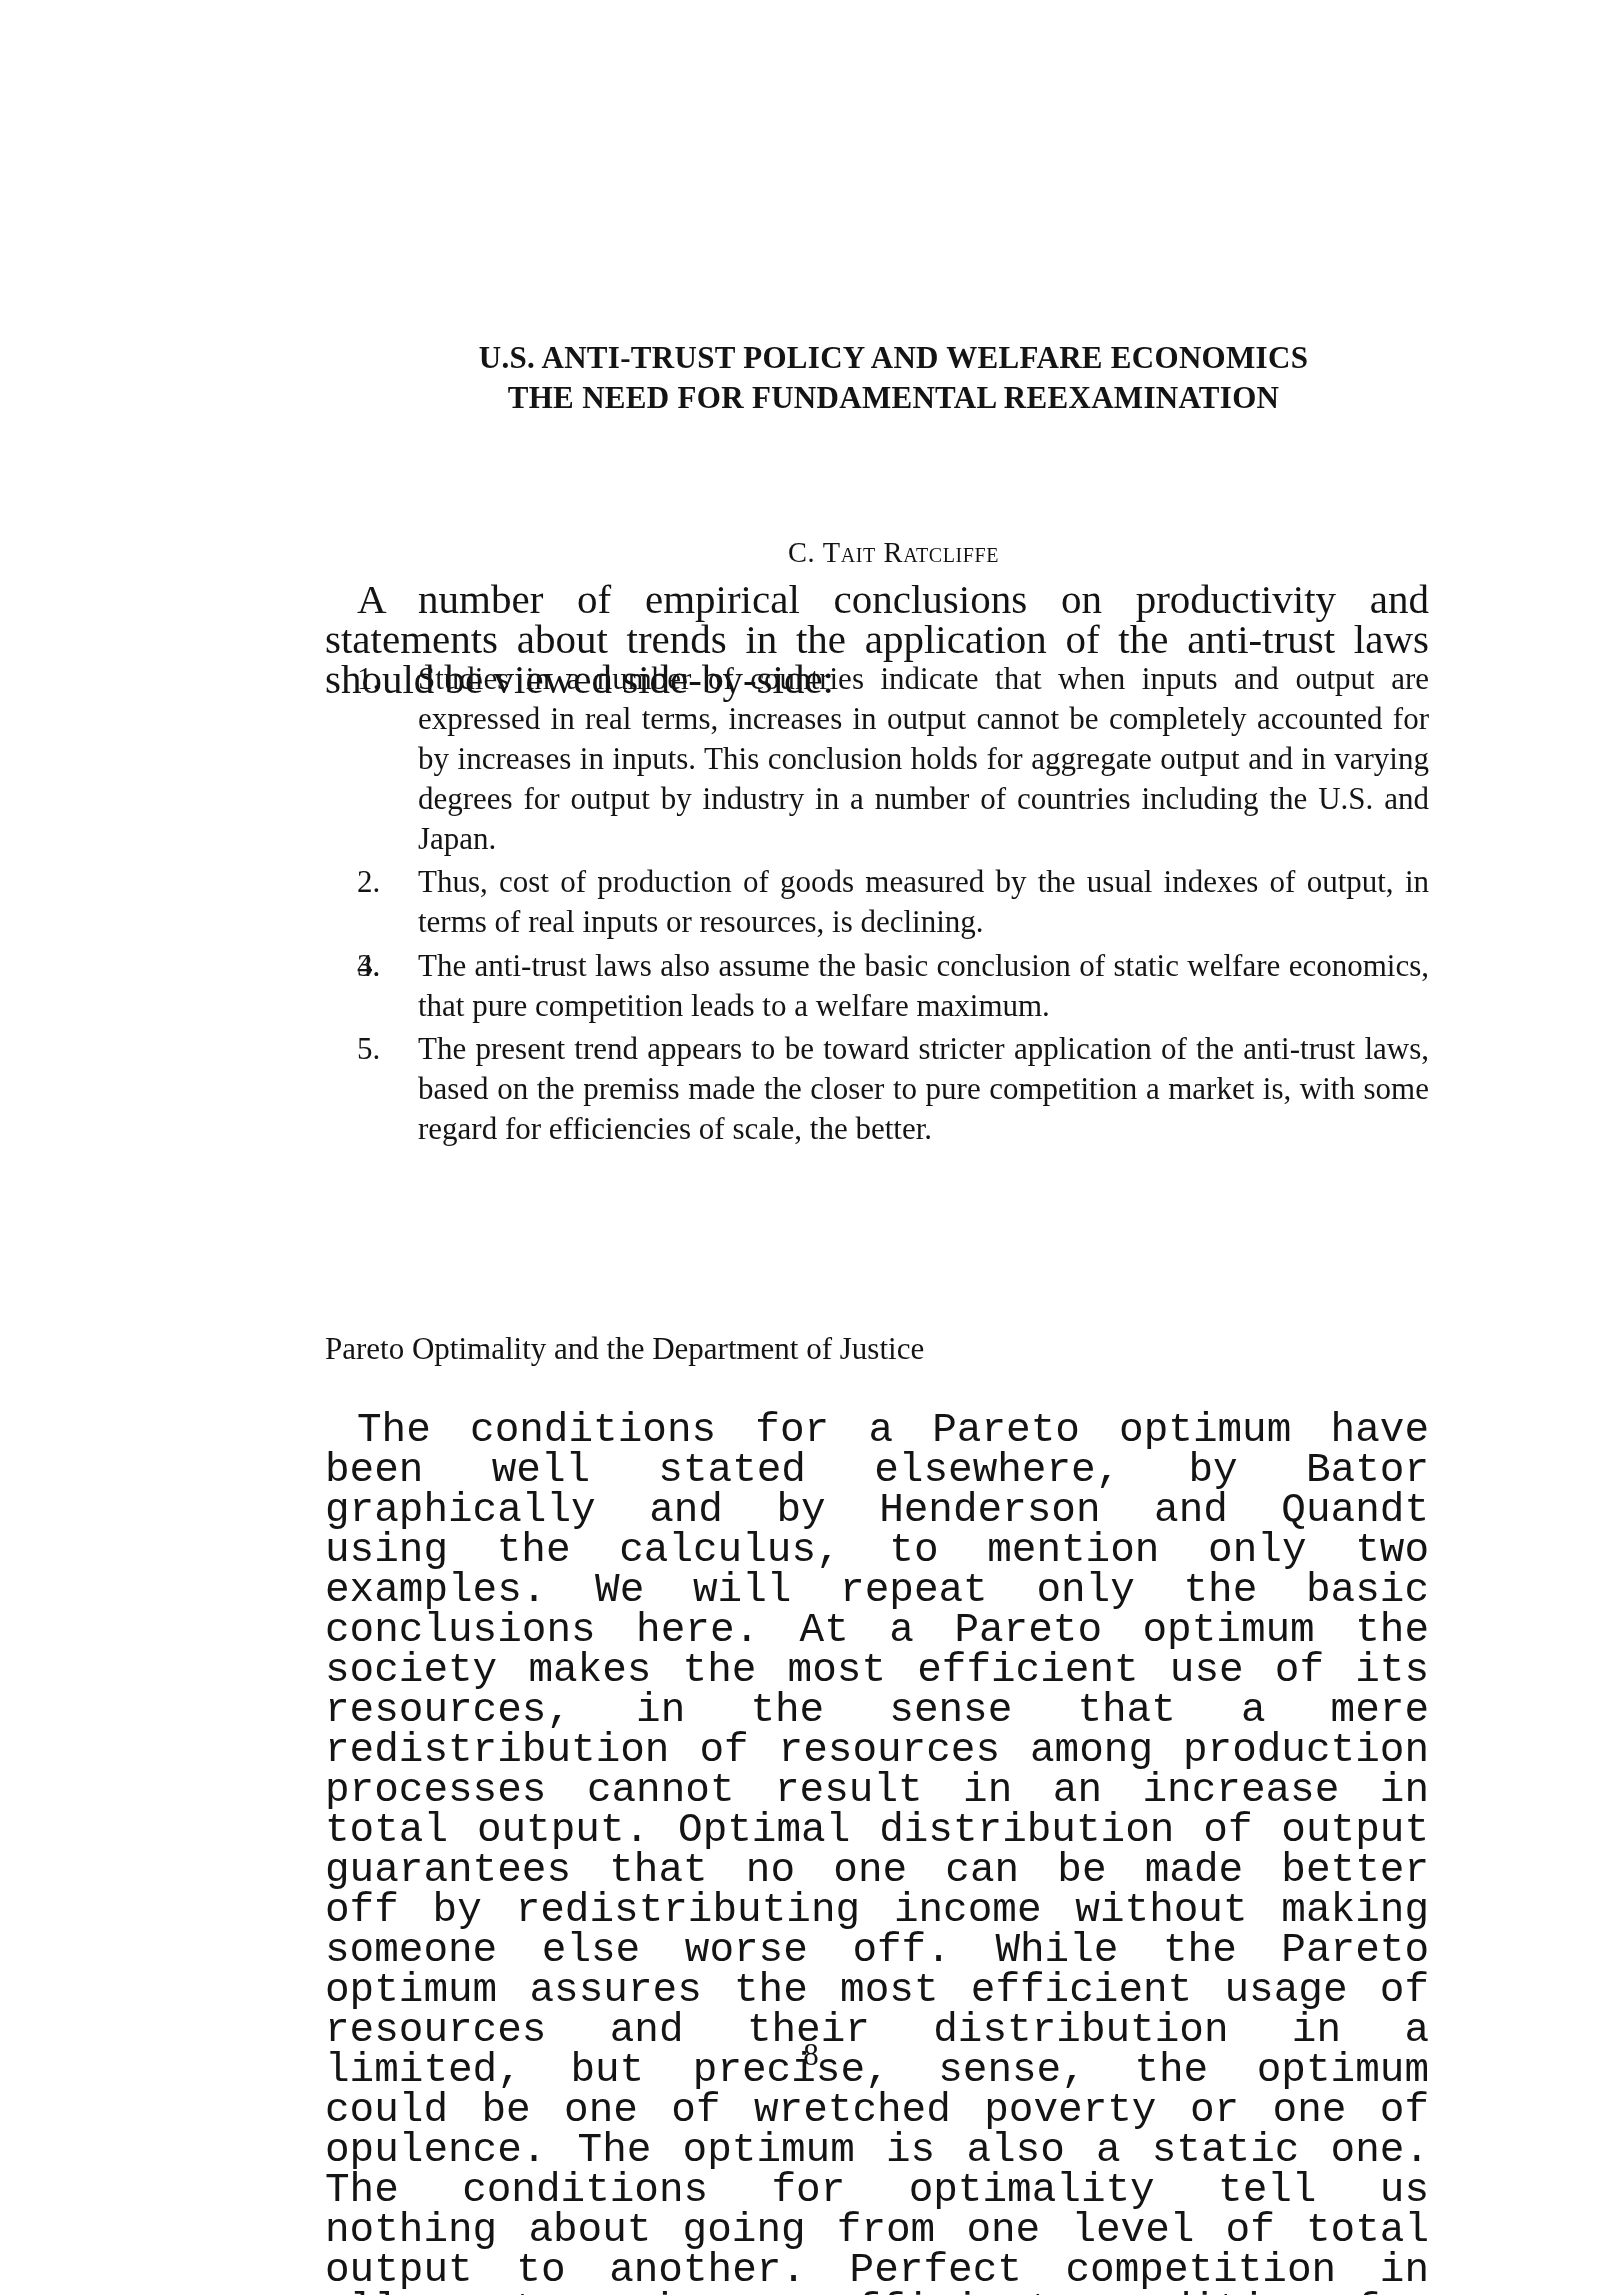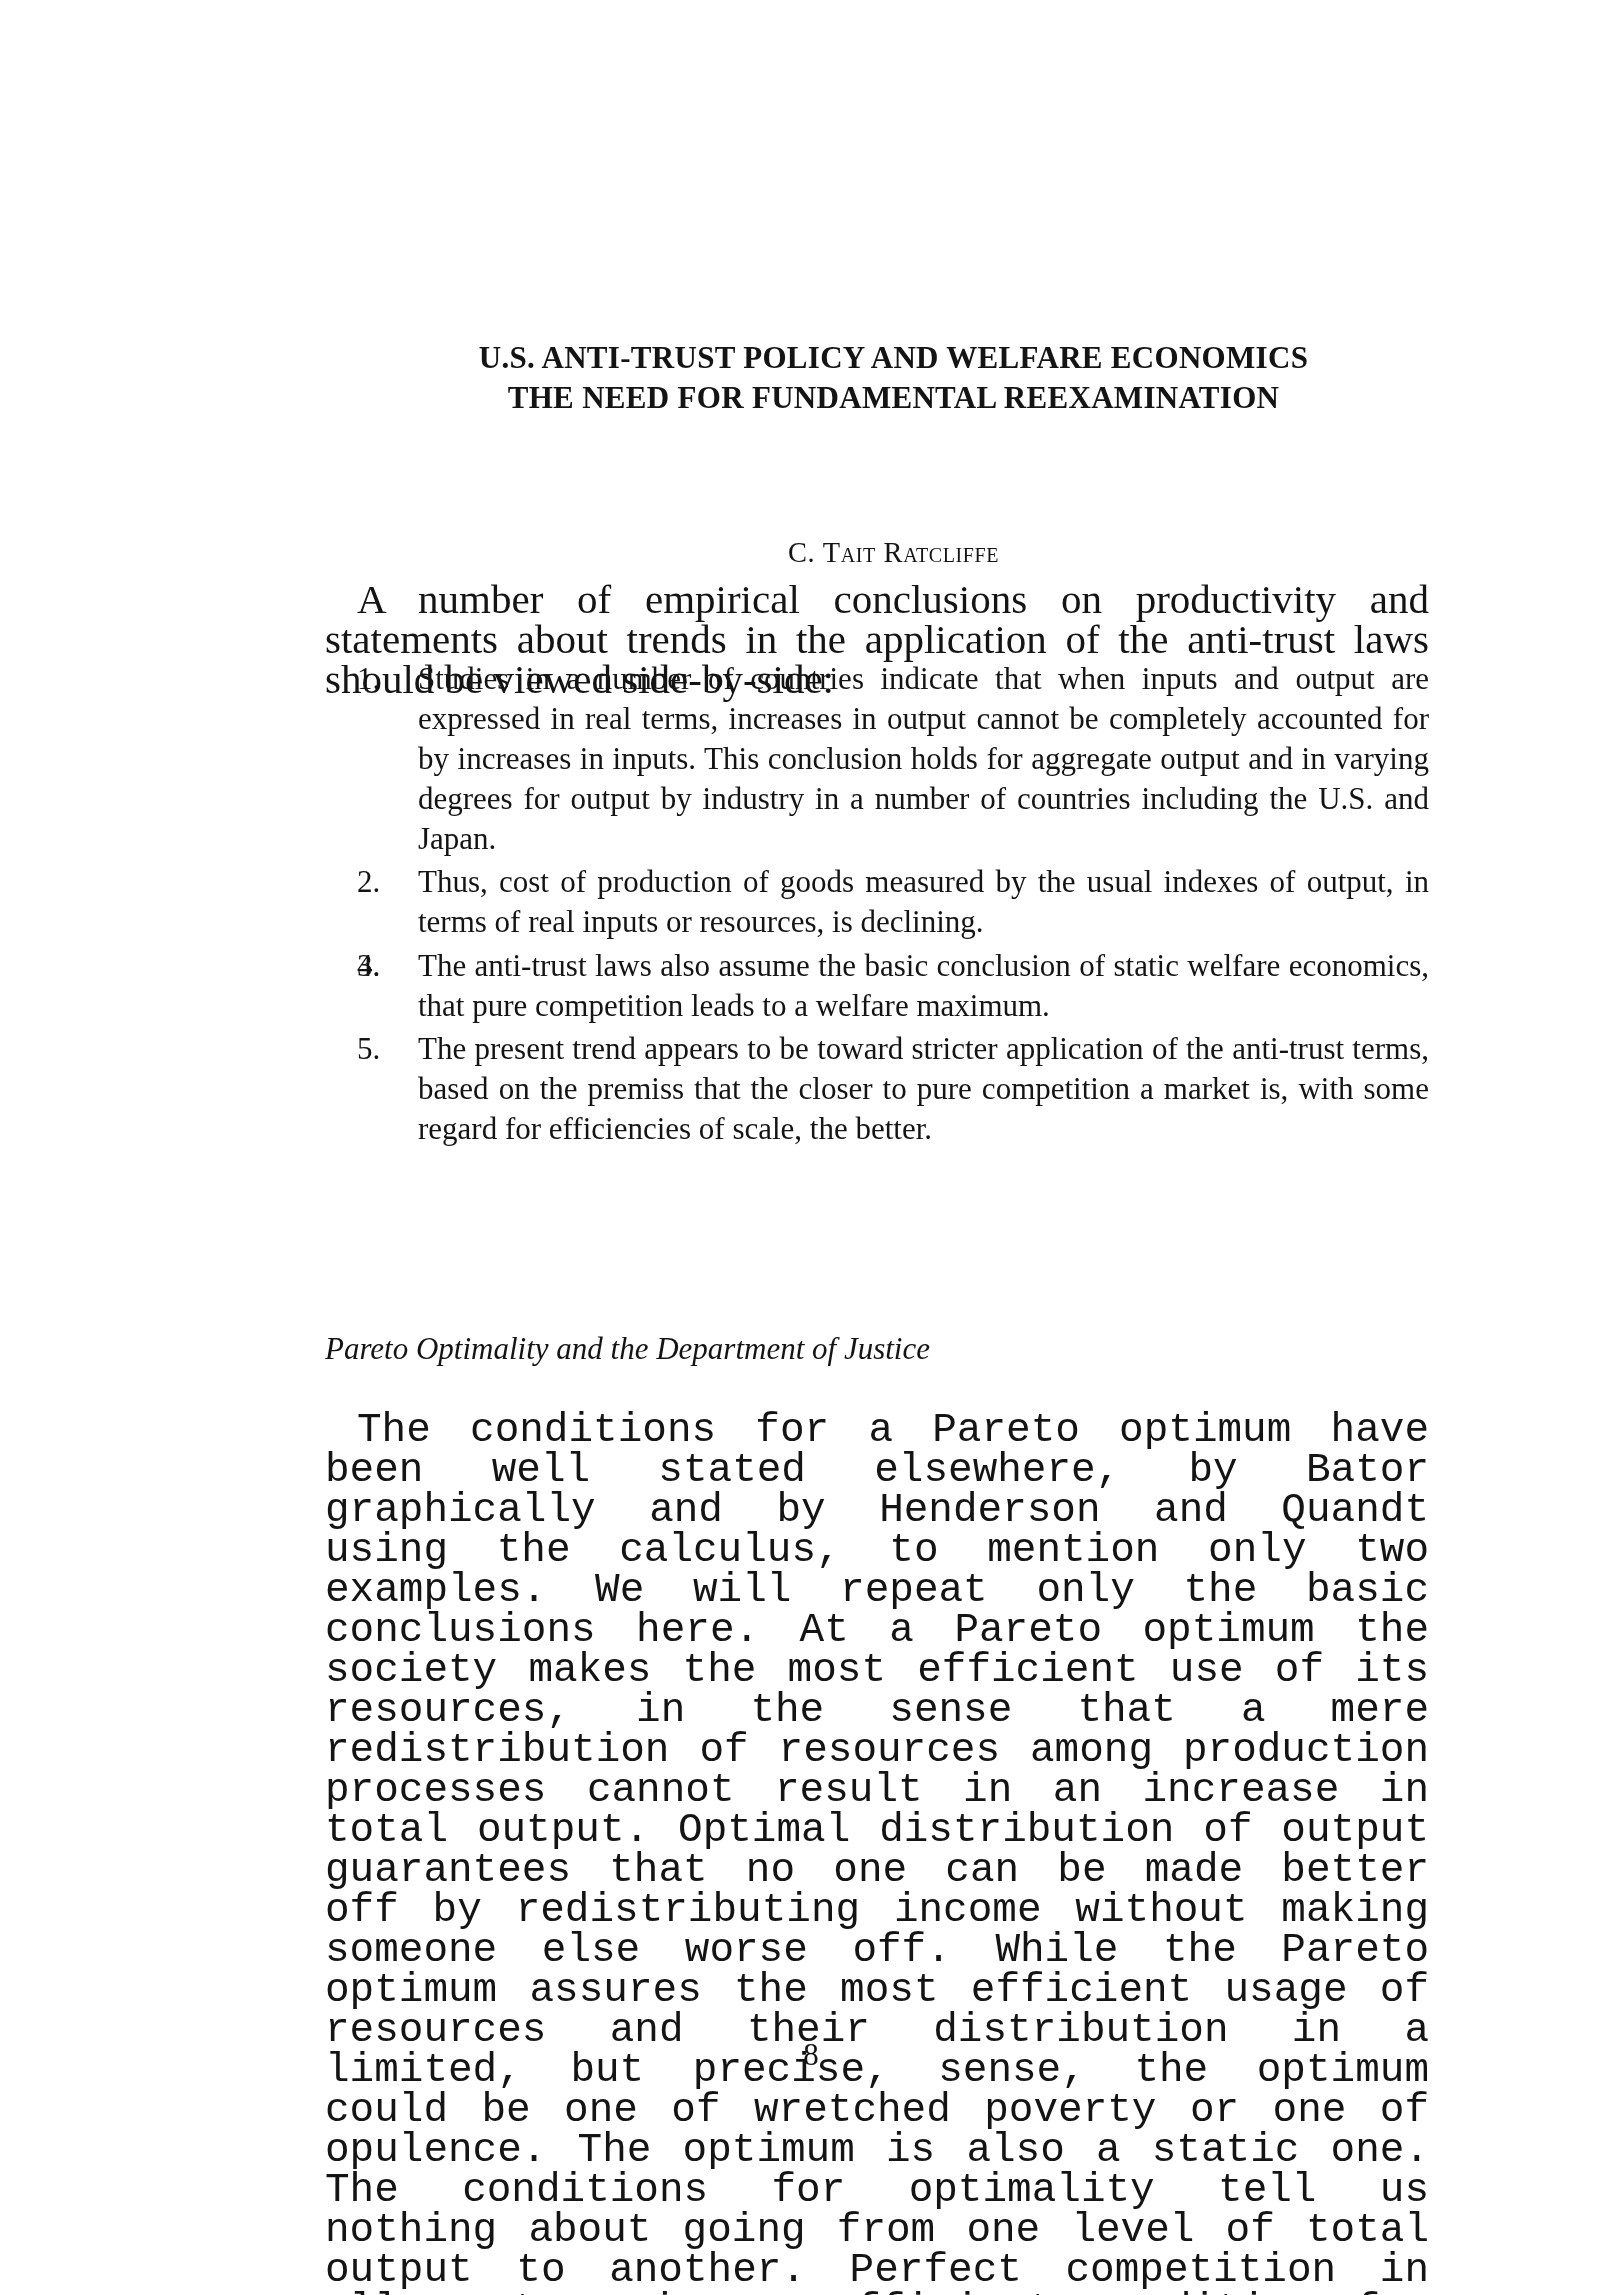--- a/index.html
+++ b/index.html
@@ -12,21 +12,21 @@
   .title.l2 { top: 378px; }
   .author { position: absolute; top: 489px; left: 319px; width: 1149px; text-align: center;
             font-size: 28.4px; letter-spacing: 0.6px; margin-top: 48px; }
   .author .sc { font-variant: small-caps; }
   .body { position: absolute; left: 325px; width: 1104px; font-size: 41px; line-height: 40px;
           text-align: justify; }
   .intro { top: 579px; text-indent: 32px; }
   .list { position: absolute; left: 325px; top: 659px; width: 1104px; margin: 0; padding: 0; list-style: none; }
   .list li { position: relative; padding-left: 93px; font-size: 31px; line-height: 40px; text-align: justify; margin-bottom: 3.4px; }
   .list li .num { position: absolute; left: 32px; top: 0; }
-  .section-head { position: absolute; left: 325px; top: 1329px; font-size: 31px; font-style: italic; line-height: 40px; }
+  .section-head { position: absolute; left: 325px; top: 1329px; font-size: 31px; line-height: 40px; }
   .para2 { top: 1410px; text-indent: 32px; font-family: Liberation Mono, monospace; }
   .footer { position: absolute; top: 2037px; left: 0; width: 1622px; text-align: center; font-size: 31px; }
 </style>
 </head>
 <body>
 
 <div class="page">
   <div class="title l1">U.S. ANTI-TRUST POLICY AND WELFARE ECONOMICS</div>
   <div class="title l2">THE NEED FOR FUNDAMENTAL REEXAMINATION</div>
 
@@ -48,21 +48,21 @@
     </li>
     <li>
       <span class="num">3.</span>
     </li>
     <li>
       <span class="num">4.</span>
       <span>The anti-trust laws also assume the basic conclusion of static welfare economics, that pure competition leads to a welfare maximum.</span>
     </li>
     <li>
       <span class="num">5.</span>
-      <span>The present trend appears to be toward stricter application of the anti-trust terms, based on the premiss that the closer to pure competition a market is, with some regard for efficiencies of scale, the better.</span>
+      <span>The present trend appears to be toward stricter application of the anti-trust laws, based on the premiss made the closer to pure competition a market is, with some regard for efficiencies of scale, the better.</span>
     </li>
   </ol>
 
   <div class="section-head">Pareto Optimality and the Department of Justice</div>
 
   <p class="body para2" style="margin:0">The conditions for a Pareto optimum have been well stated elsewhere, by Bator graphically and by Henderson and Quandt using the calculus, to mention only two examples.  We will repeat only the basic conclusions here.  At a Pareto optimum the society makes the most efficient use of its resources, in the sense that a mere redistribution of resources among production processes cannot result in an increase in total output.  Optimal distribution of output guarantees that no one can be made better off by redistributing income without making someone else worse off.  While the Pareto optimum assures the most efficient usage of resources and their distribution in a limited, but precise, sense, the optimum could be one of wretched poverty or one of opulence.  The optimum is also a static one.  The conditions for optimality tell us nothing about going from one level of total output to another.  Perfect competition in all sectors is a sufficient condition for Pareto optimality.  Existence of monopolistic competition, or external economies prevents the economy from reaching a Pareto optimum.  Scitovsky argued that the closer to pure competition, the closer the economy would be to a Pareto optimum.  While this assertion appears plausible in the cases Sci-</p>
 
   <div class="footer">8</div>
 </div>
 

